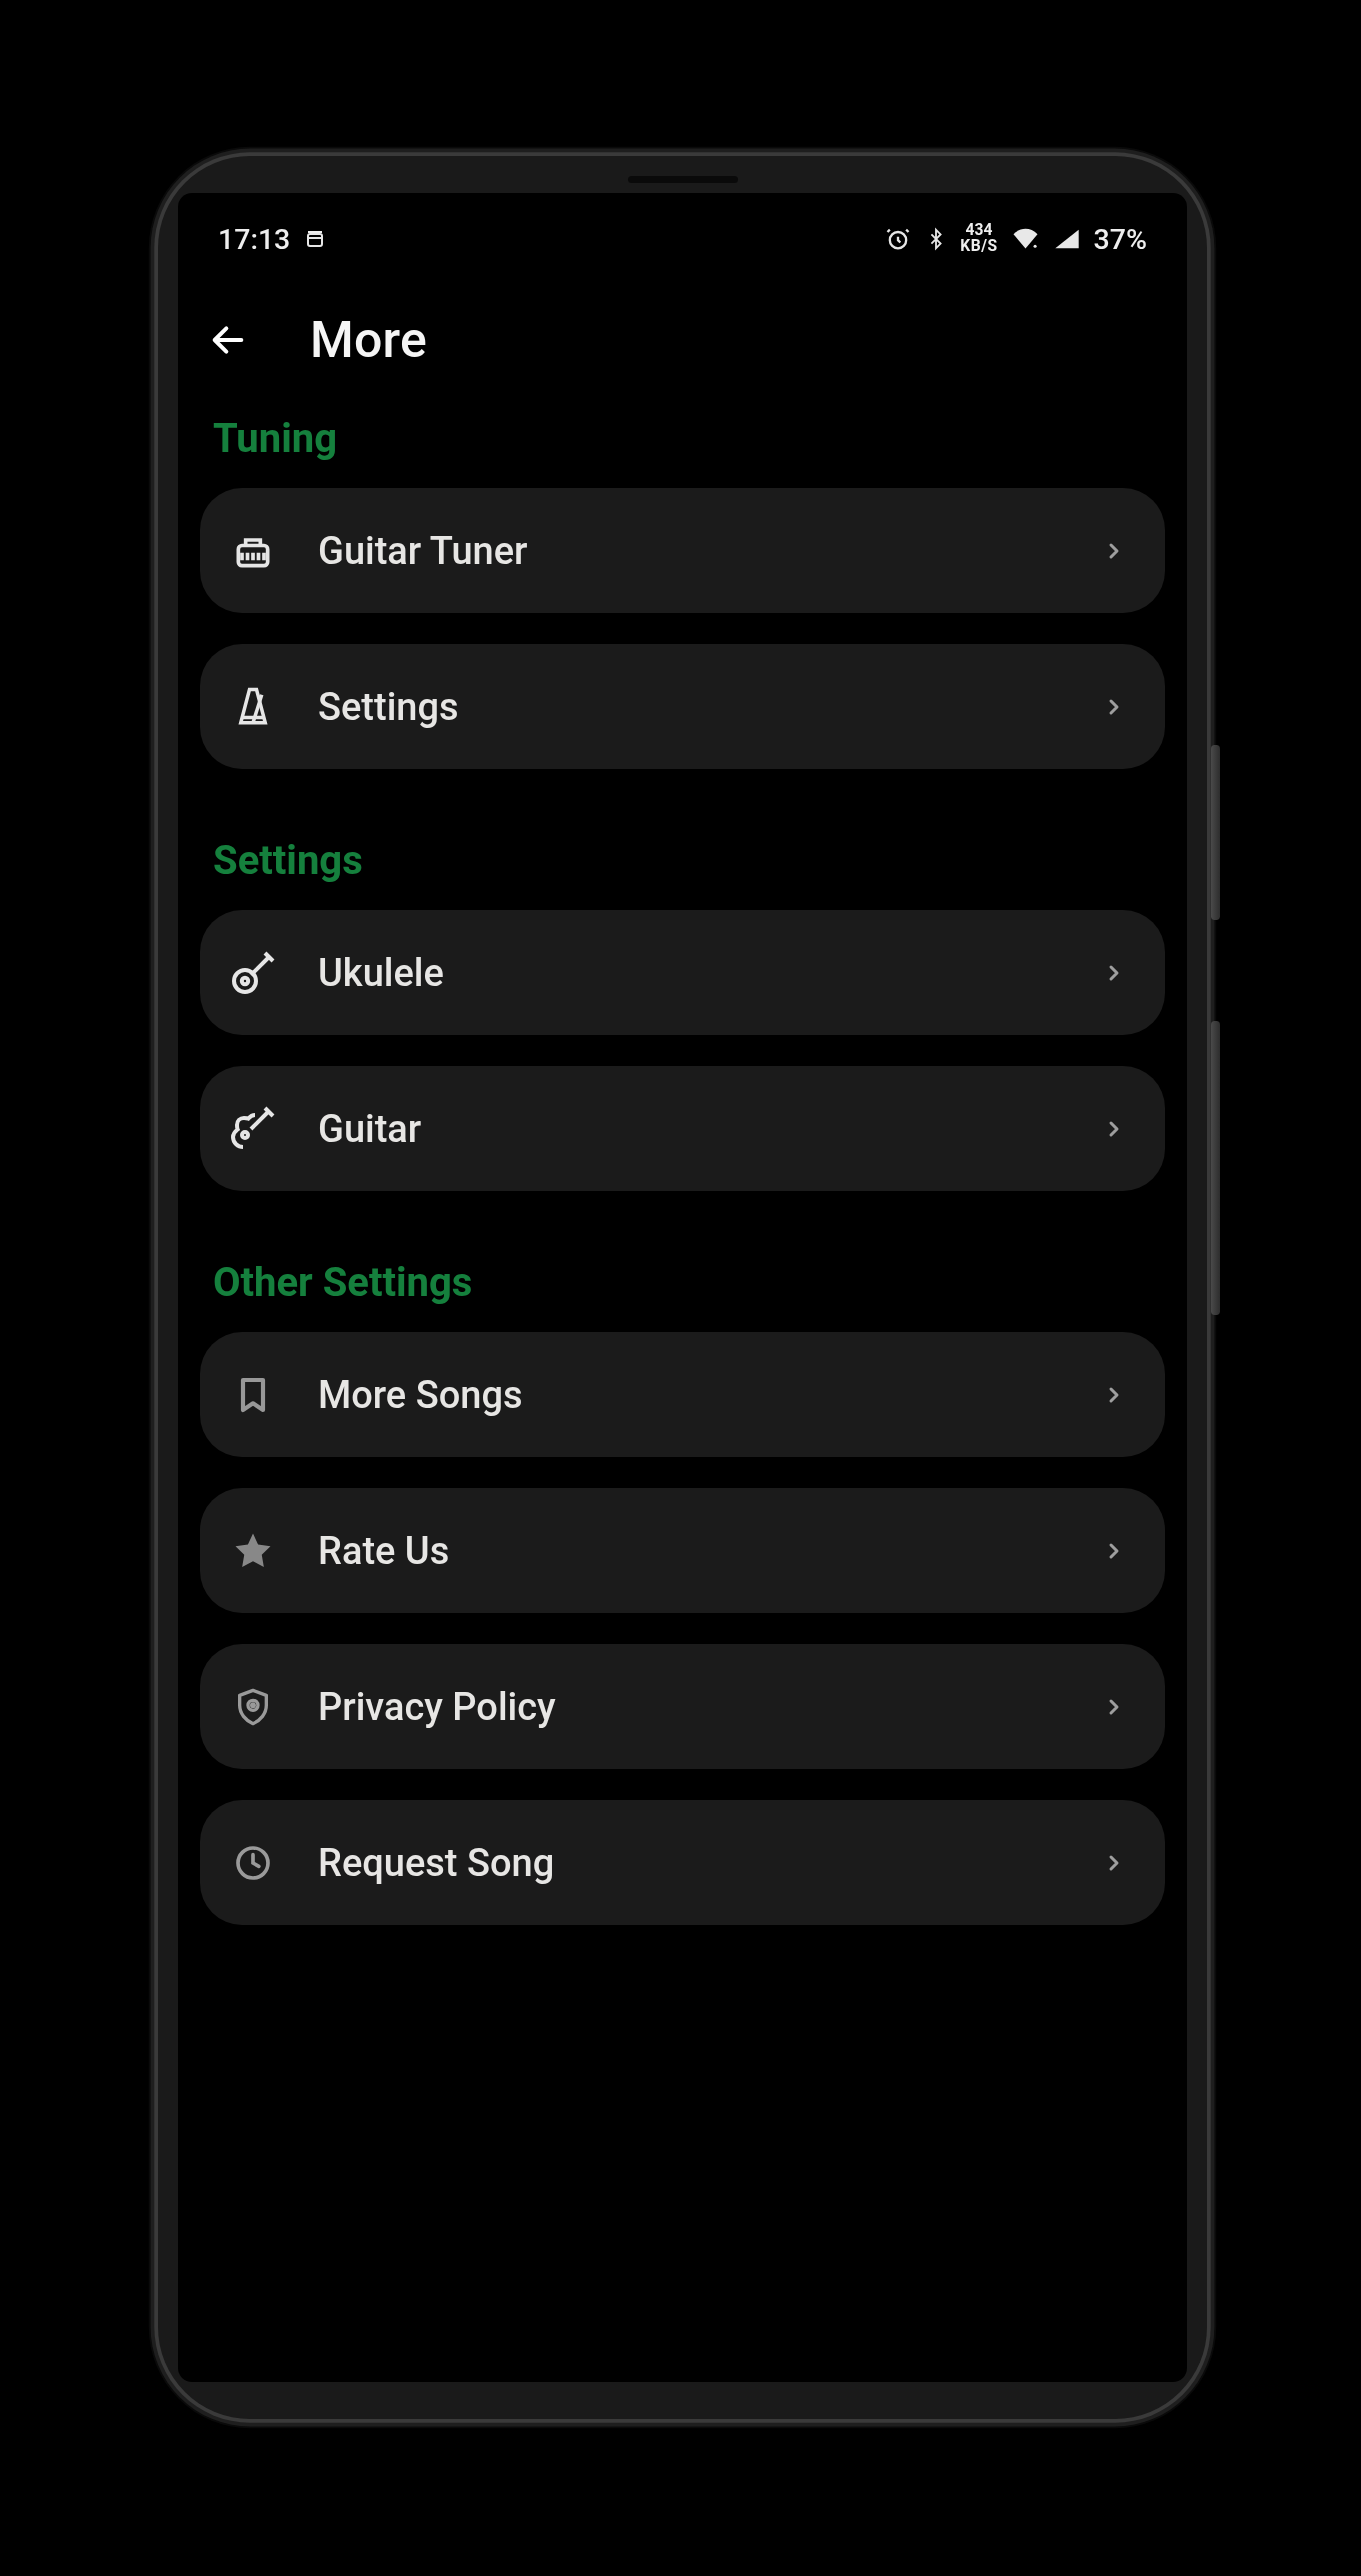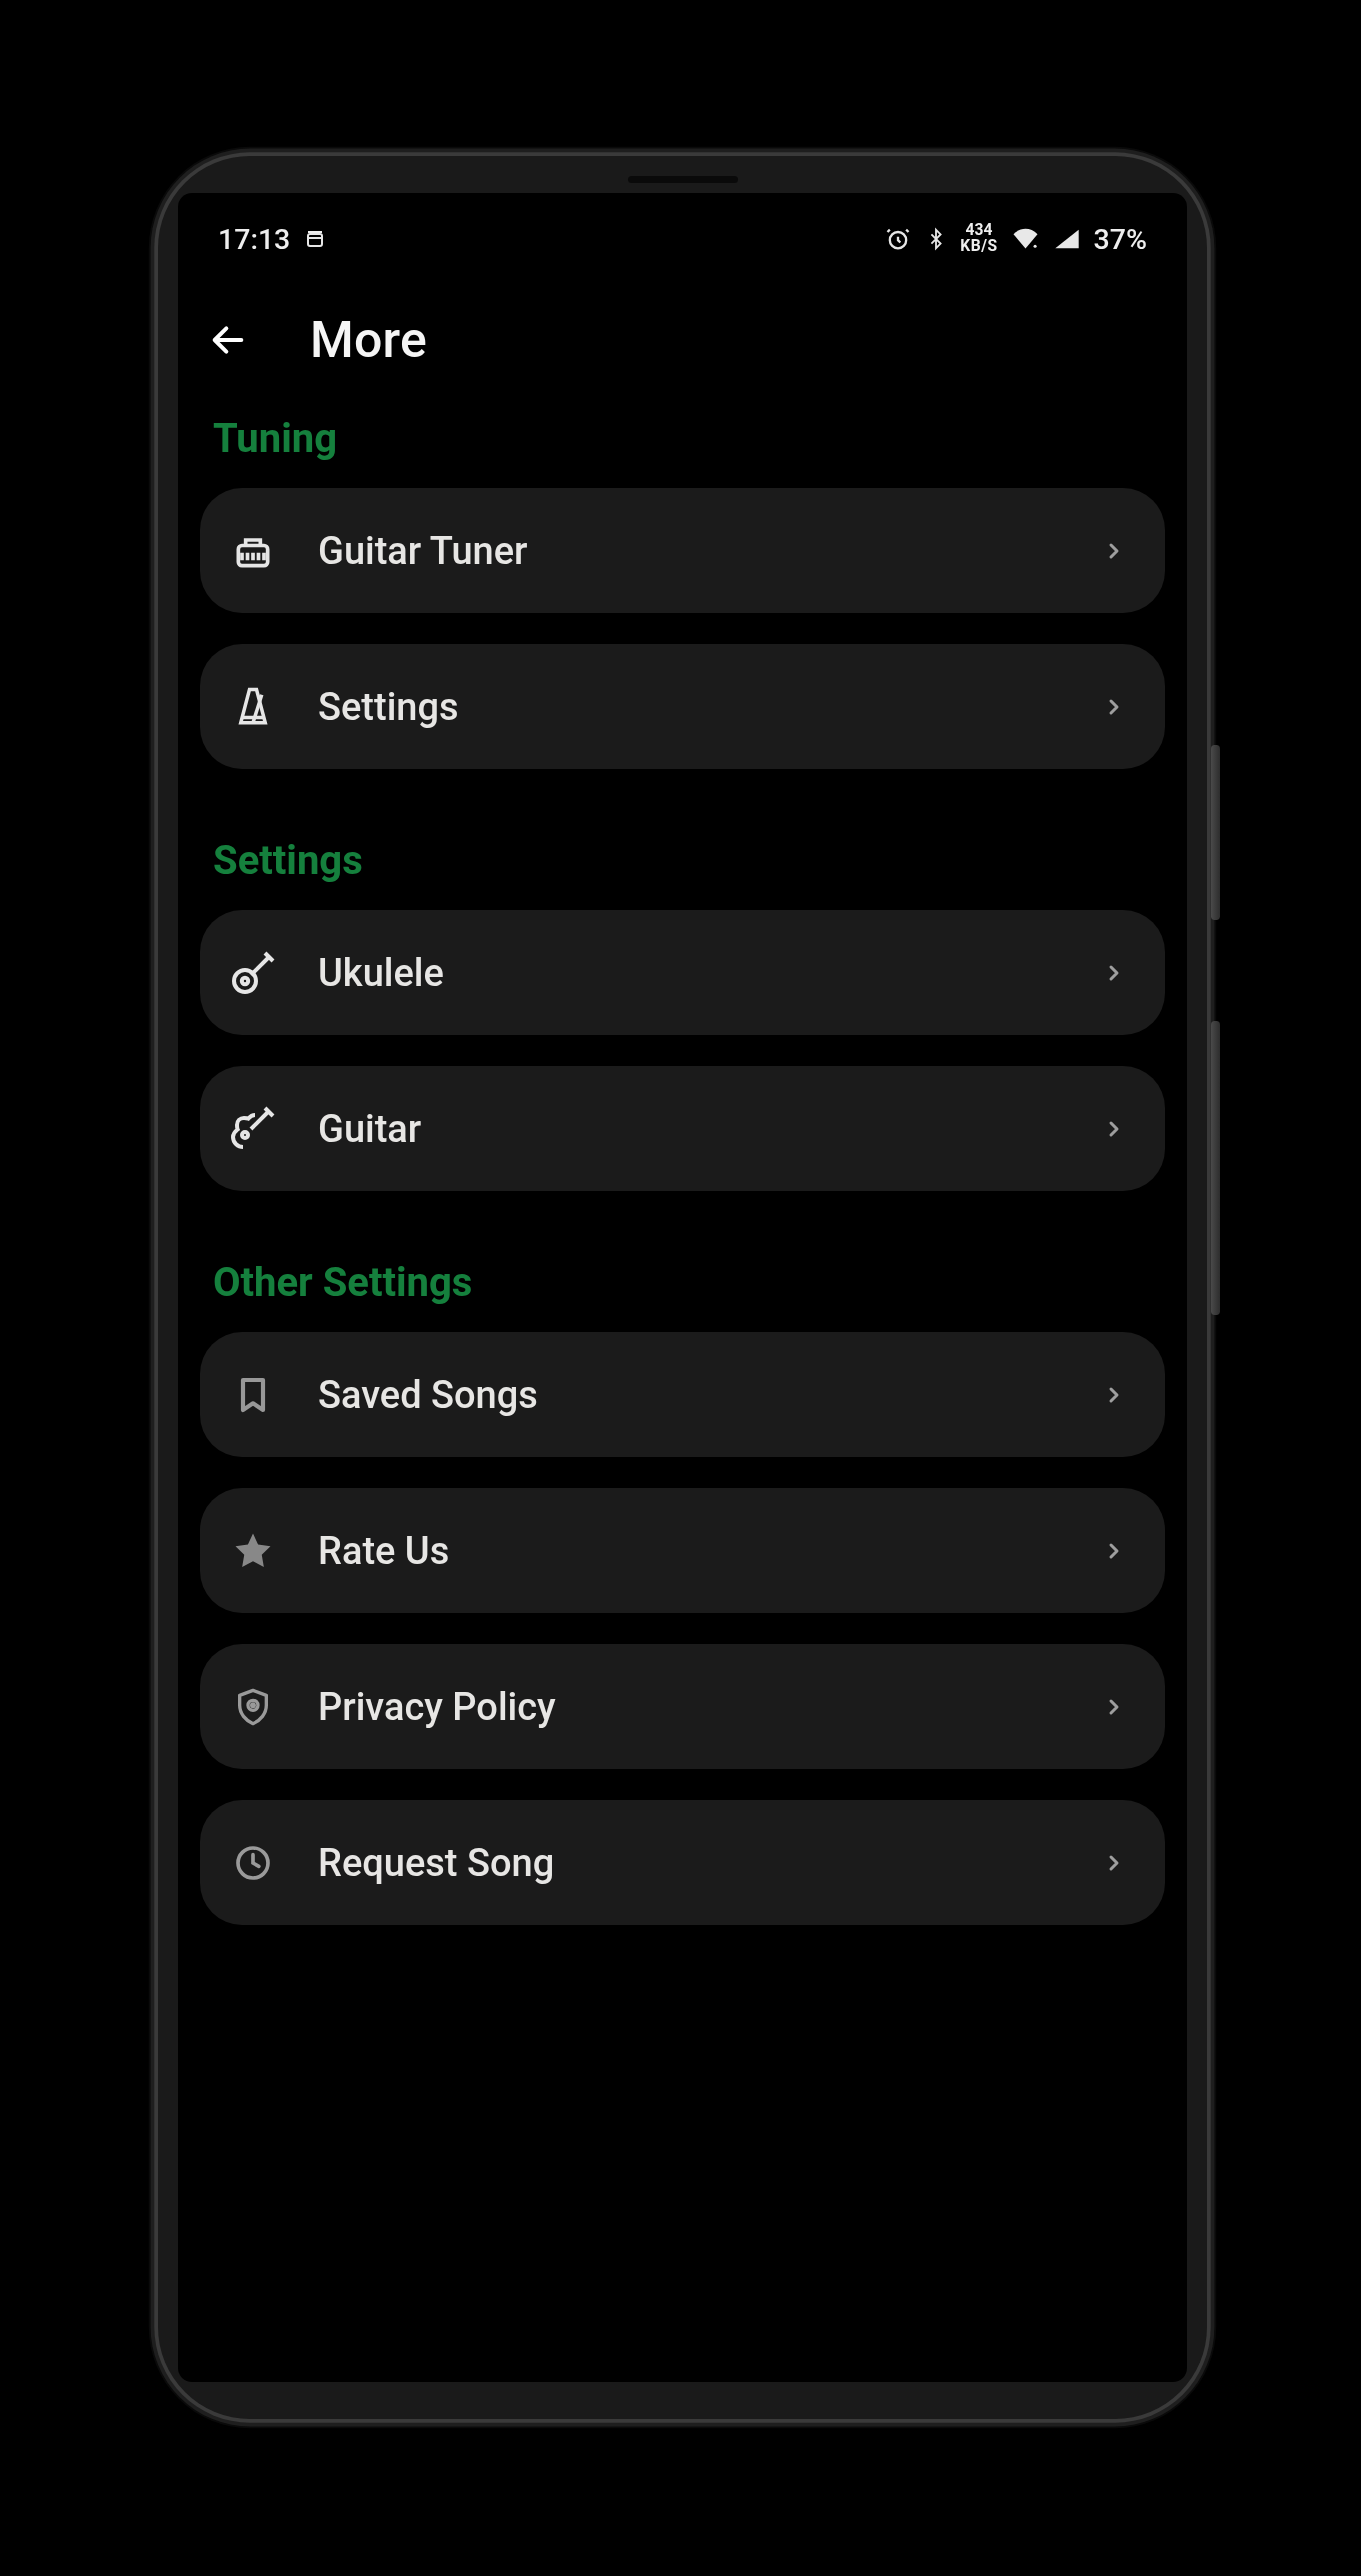--- a/index.html
+++ b/index.html
@@ -311,21 +311,21 @@
         </div>
 
         <div class="section-title">Other Settings</div>
 
         <div class="list-item">
           <span class="li-icon">
             <svg width="40" height="40" viewBox="0 0 24 24">
                 <path d="M6 3h12v18l-6-4-6 4V3z" stroke="#989898" stroke-width="2.5" fill="none" stroke-linejoin="round"></path>
               </svg>
           </span>
-          <span class="li-label">Saved Songs</span>
+          <span class="li-label">More Songs</span>
           <span class="li-chevron">
             <svg width="24" height="24" viewBox="0 0 24 24">
                 <path d="M9 6l6 6-6 6" stroke-width="3" fill="none" stroke-linecap="round" stroke-linejoin="round"></path>
               </svg>
           </span>
         </div>
 
         <div class="list-item">
           <span class="li-icon">
             <svg width="42" height="42" viewBox="0 0 24 24">

